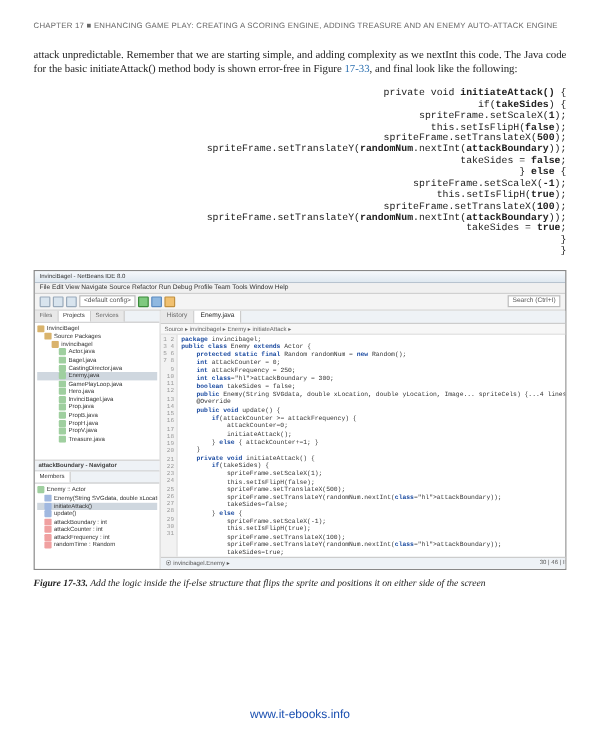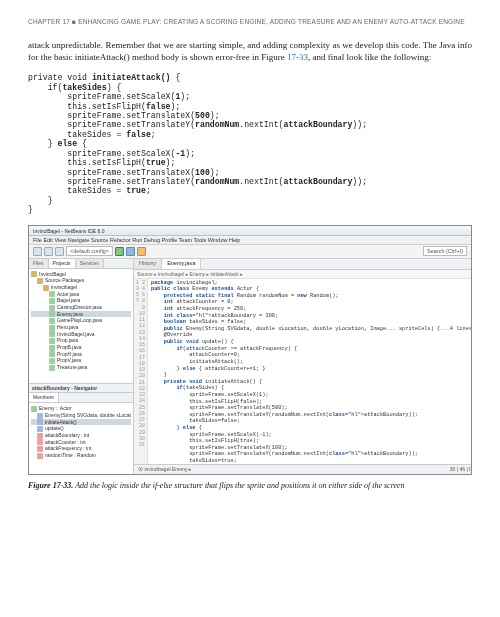--- a/index.html
+++ b/index.html
@@ -26,20 +26,21 @@
     text-align: justify;
     margin-bottom: 10px;
   }
   .fig-ref { color: #2a6fb0; margin-top: 29px; }
   .code-block {
     font-family: "Courier New", monospace;
     font-size: 8.2px;
     line-height: 1.15;
     white-space: pre;
     margin-bottom: 10px;
+    text-align: right;
   }
   .code-block .kw { font-weight: bold; }
   .screenshot {
     width: 100%;
     height: 250px;
     border: 1px solid #888;
     background: linear-gradient(#eef3f7, #e4eaf0 8px, #f5f5f5 8px, #f5f5f5 30px, #fafafa 30px);
     position: relative;
     overflow: hidden;
     margin-bottom: 6px;
@@ -229,21 +230,21 @@
     margin-top: 2px;
     font-family: Arial, sans-serif;
   }
 </style>
 </head>
 <body>
 
 <div class="chapter-header">CHAPTER 17 ■ ENHANCING GAME PLAY: CREATING A SCORING ENGINE, ADDING TREASURE AND AN ENEMY AUTO-ATTACK ENGINE</div>
 
 <p class="body-text">
-  <span>attack unpredictable. Remember that we are starting simple, and adding complexity as we develop this code. The Java info for the basic initiateAttack() method body is shown error-free in Figure </span><span class="fig-ref">17-33</span><span>, and final look like the following:</span>
+  <span>attack unpredictable. Remember that we are starting simple, and adding complexity as we nextInt this code. The Java code for the basic initiateAttack() method body is shown error-free in Figure </span><span class="fig-ref">17-33</span><span>, and final look like the following:</span>
 </p>
 
 <div class="code-block"><span>private void </span><span class="kw">initiateAttack()</span><span> {</span>
 <span>    if(</span><span class="kw">takeSides</span><span>) {</span>
 <span>        spriteFrame.setScaleX(</span><span class="kw">1</span><span>);</span>
 <span>        this.setIsFlipH(</span><span class="kw">false</span><span>);</span>
 <span>        spriteFrame.setTranslateX(</span><span class="kw">500</span><span>);</span>
 <span>        spriteFrame.setTranslateY(</span><span class="kw">randomNum</span><span>.nextInt(</span><span class="kw">attackBoundary</span><span>));</span>
 <span>        takeSides = </span><span class="kw">false</span><span>;</span>
 <span>    } </span><span class="kw">else</span><span> {</span>
@@ -390,13 +391,14 @@
       </div>
     </div>
   </div>
 </div>
 
 <p class="caption">
   <span class="fignum">Figure 17-33.</span><span>  Add the logic inside the if-else structure that flips the sprite and positions it on either side of the screen</span>
 </p>
 
 <div class="page-footer">
+  <div class="site-link">www.it-ebooks.info</div>
 </div>
 
 </body></html>

